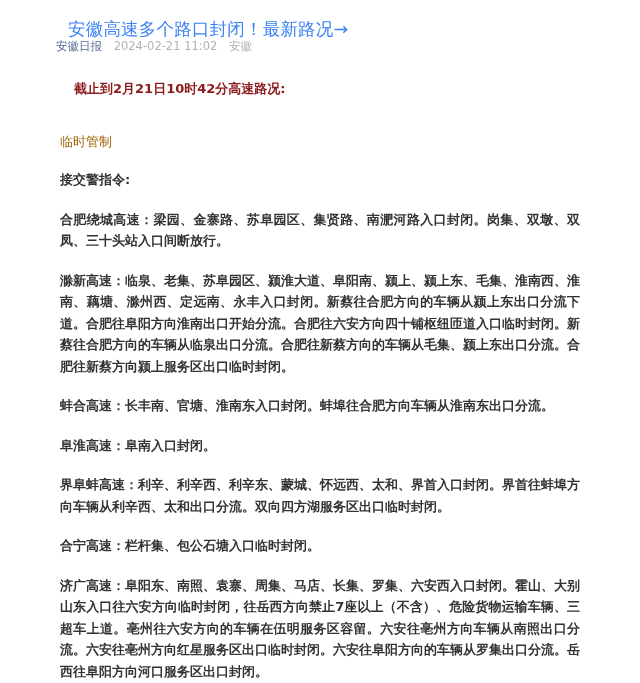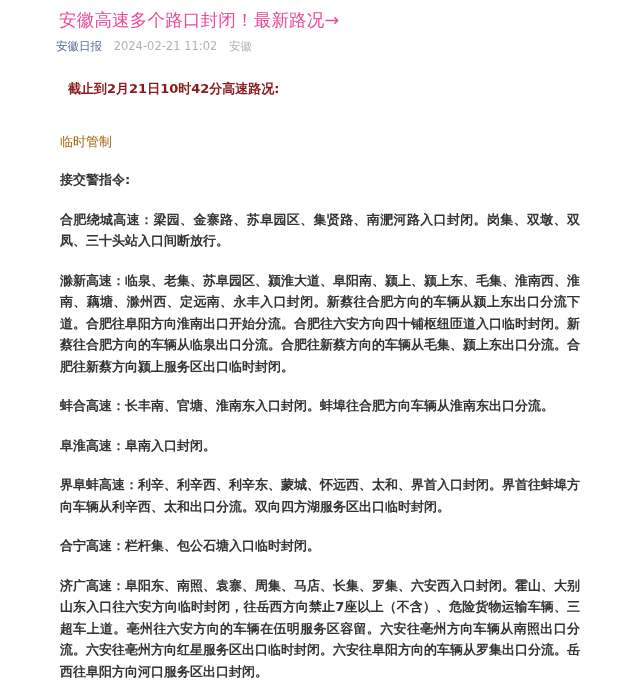--- a/index.html
+++ b/index.html
@@ -17,23 +17,23 @@
     .article {
       position: relative;
       padding: 0 0 0 0;
     }
     .title {
       position: absolute;
       left: 56px;
       top: 4px;
       font-size: 17.5px;
       line-height: 26px;
-      color: #ec4899;
+      color: #3b82f6;
       letter-spacing: 0.2px;
-      margin: 3px;
+      margin: 12px;
       font-weight: normal;
       white-space: nowrap;
     }
     .meta {
       position: absolute;
       left: 56px;
       top: 37px;
       font-size: 11.5px;
       line-height: 18px;
       white-space: nowrap;
@@ -52,21 +52,21 @@
       top: 78px;
       width: 520px;
       font-size: 13px;
       line-height: 21.5px;
       color: #333333;
     }
     .headline-red {
       color: #8b1a1a;
       font-weight: bold;
       font-size: 13px;
-      margin: 0 0 0 8px;
+      margin: 0 0 0 14px;
       height: 21px;
     }
     .subhead-blue {
       color: #a16207;
       font-weight: normal;
       margin-top: 32px;
       height: 21px;
     }
     .para {
       margin: 0;

